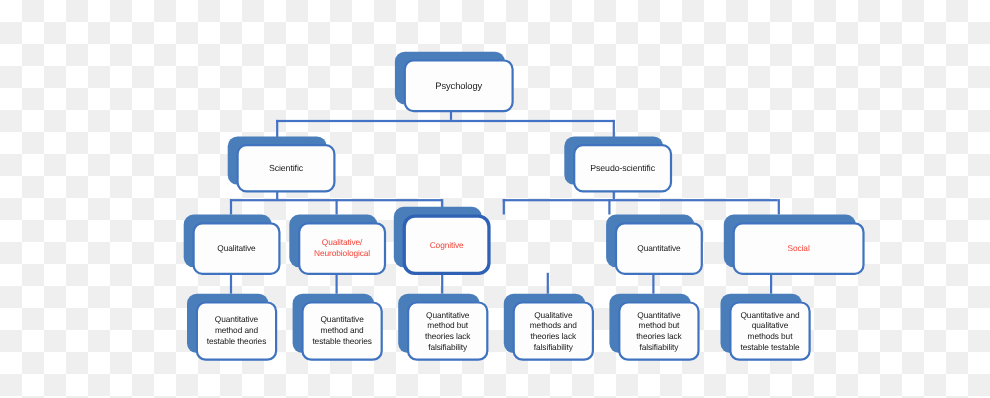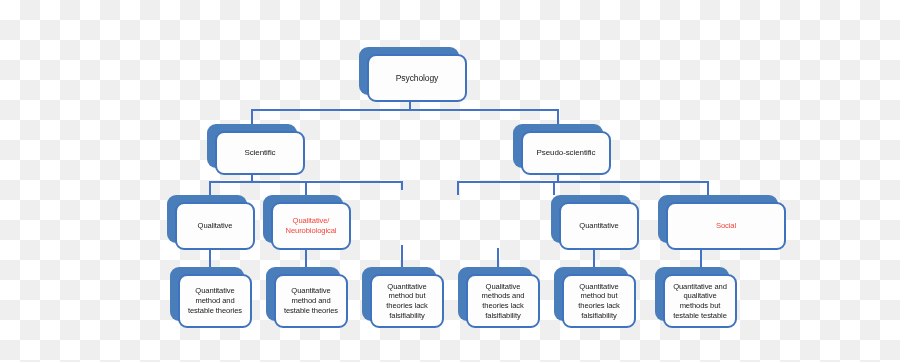--- a/index.html
+++ b/index.html
@@ -155,20 +155,26 @@
   </div>
 
   <div class="node s-lvl3 red" style="left:263px; top:195px;">
     <div class="shadow"></div>
     <div class="card">
       <span class="txt f9">Qualitative/
 Neurobiological</span>
     </div>
   </div>
 
+  <div class="node s-lvl3w red selected" style="left:358px; top:188px;">
+    <div class="shadow"></div>
+    <div class="card">
+      <span class="txt f9">Cognitive</span>
+    </div>
+  </div>
 
 
   <div class="node s-lvl3" style="left:551px; top:195px;">
     <div class="shadow"></div>
     <div class="card">
       <span class="txt f9">Quantitative</span>
     </div>
   </div>
 
   <div class="node s-lvl3 red" style="left:658px; top:195px;padding-left:40px;">

